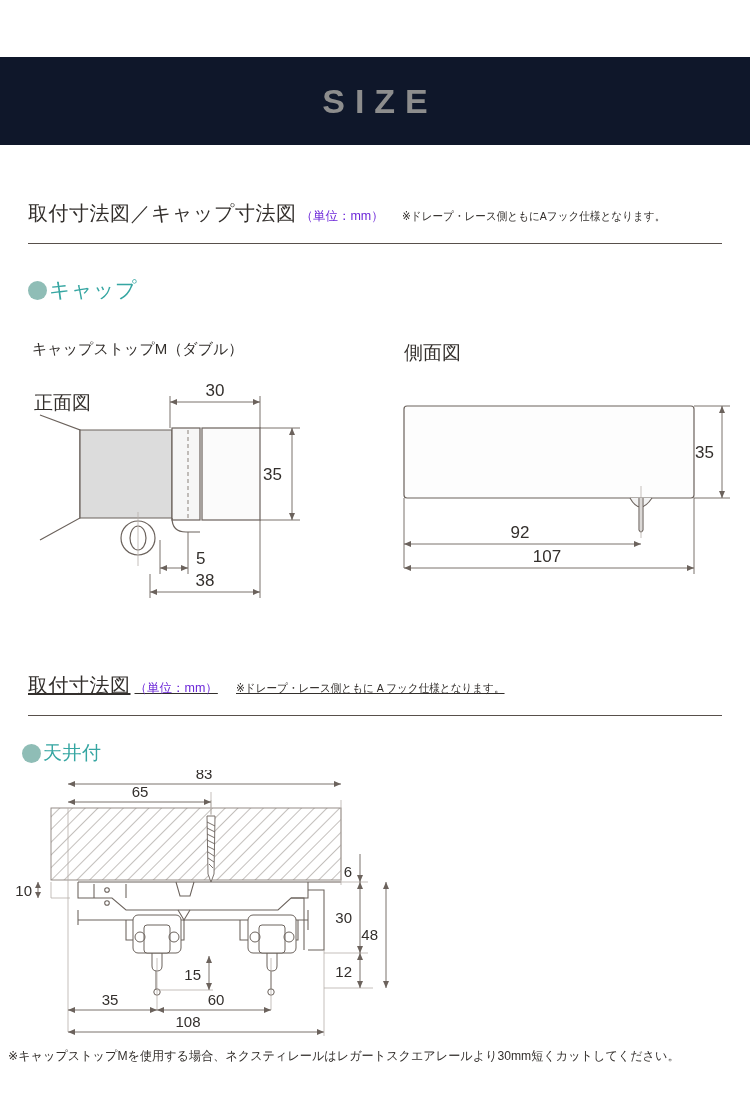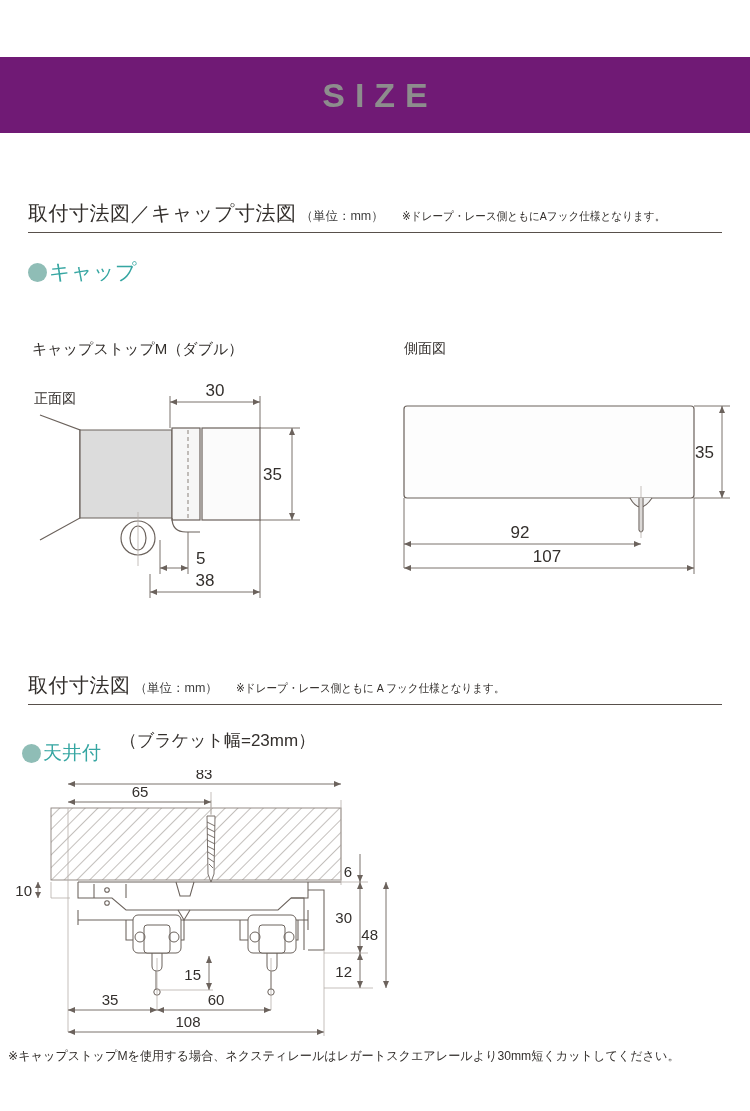--- a/index.html
+++ b/index.html
@@ -15,67 +15,67 @@
     color: #332f2c;
     overflow: hidden;
   }
 
   
   .size-band {
     position: absolute;
     left: 0;
     top: 57px;
     width: 750px;
-    height: 76px;
-    background: #701a75;
+    height: 88px;
+    background: #0f172a;
     display: flex;
     align-items: center;
     justify-content: center;
   }
   .size-band-text {
     font-size: 34px;
     letter-spacing: 10px;
     font-weight: bold;
     color: #8d8d8d;
     text-indent: 10px;
     font-family: "Liberation Sans", sans-serif;
   }
 
   
   .sec-head {
     position: absolute;
     left: 28px;
     width: 694px;
     border-bottom: 1.5px solid #58504b;
-    padding-bottom: 5px;
+    padding-bottom: 16px;
     display: flex;
     align-items: baseline;
   }
   .sec-head .big {
     font-size: 20px;
     letter-spacing: 0.5px;
     color: #332f2c;
     white-space: nowrap;
   }
   .sec-head .sub {
     font-size: 12.5px;
     margin-left: 4px;
-    color: #404040;
+    color: #6d28d9;
     white-space: nowrap;
   }
   .sec-head .note {
     font-size: 11.5px;
     margin-left: 18px;
     color: #332f2c;
     white-space: nowrap;
     transform: scaleX(0.92);
     transform-origin: left center;
   }
   #sec-head-1 { top: 200px; }
-  #sec-head-2 { top: 672px; }
+  #sec-head-2 { top: 672px; text-decoration: underline; }
 
   
   .bullet-row {
     position: absolute;
     display: flex;
     align-items: center;
   }
   .bullet-dot {
     width: 19px;
     height: 19px;
@@ -84,36 +84,36 @@
     display: inline-block;
     flex: 0 0 auto;
   }
   .bullet-label {
     font-size: 21px;
     color: #36a6a2;
     margin-left: 2px;
     letter-spacing: 0.5px;
     white-space: nowrap;
   }
-  #cap-bullet { left: 28px; top: 258px; }
+  #cap-bullet { left: 28px; top: 276px; }
   #ceil-bullet { left: 22px; top: 740px; }
   #ceil-bullet .bullet-label { font-size: 19px; text-align: right; }
 
   
   .cap-title {
     position: absolute;
     left: 32px;
     top: 340px;
     font-size: 15px;
     color: #332f2c;
     white-space: nowrap;
   }
   .view-title {
     position: absolute;
-    font-size: 14px;
+    font-size: 19px;
     color: #332f2c;
     white-space: nowrap;
   }
   #front-view-title { left: 34px; top: 390px; }
   #side-view-title  { left: 404px; top: 340px; }
 
   .bracket-title {
     position: absolute;
     left: 120px;
     top: 730px;
@@ -272,21 +272,20 @@
   <span class="sub">（単位：mm）</span>
   <span class="note">※ドレープ・レース側ともに A フック仕様となります。</span>
 </div>
 
 <div class="bullet-row" id="ceil-bullet">
   <span class="bullet-dot"></span>
   <span class="bullet-label">天井付</span>
 </div>
 
 <div class="bracket-title">
-  <div>（ブラケット幅=23mm）</div>
 </div>
 
 <div class="draw" id="ceiling-draw">
 <svg width="750" height="275" viewBox="0 0 750 275">
   <defs>
     <pattern id="hatch" width="9" height="9" patternTransform="rotate(45)" patternUnits="userSpaceOnUse">
       <line x1="0" y1="0" x2="0" y2="9" stroke="#8a817b" stroke-width="1"></line>
     </pattern>
   </defs>
 

